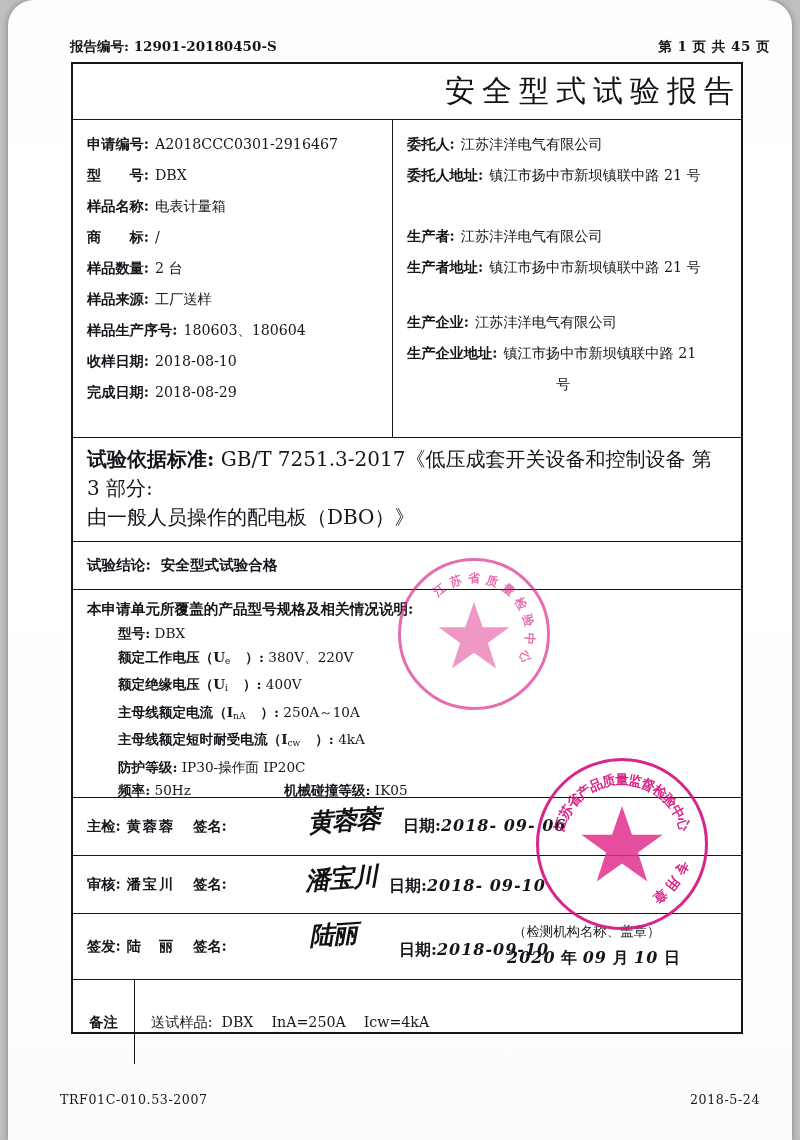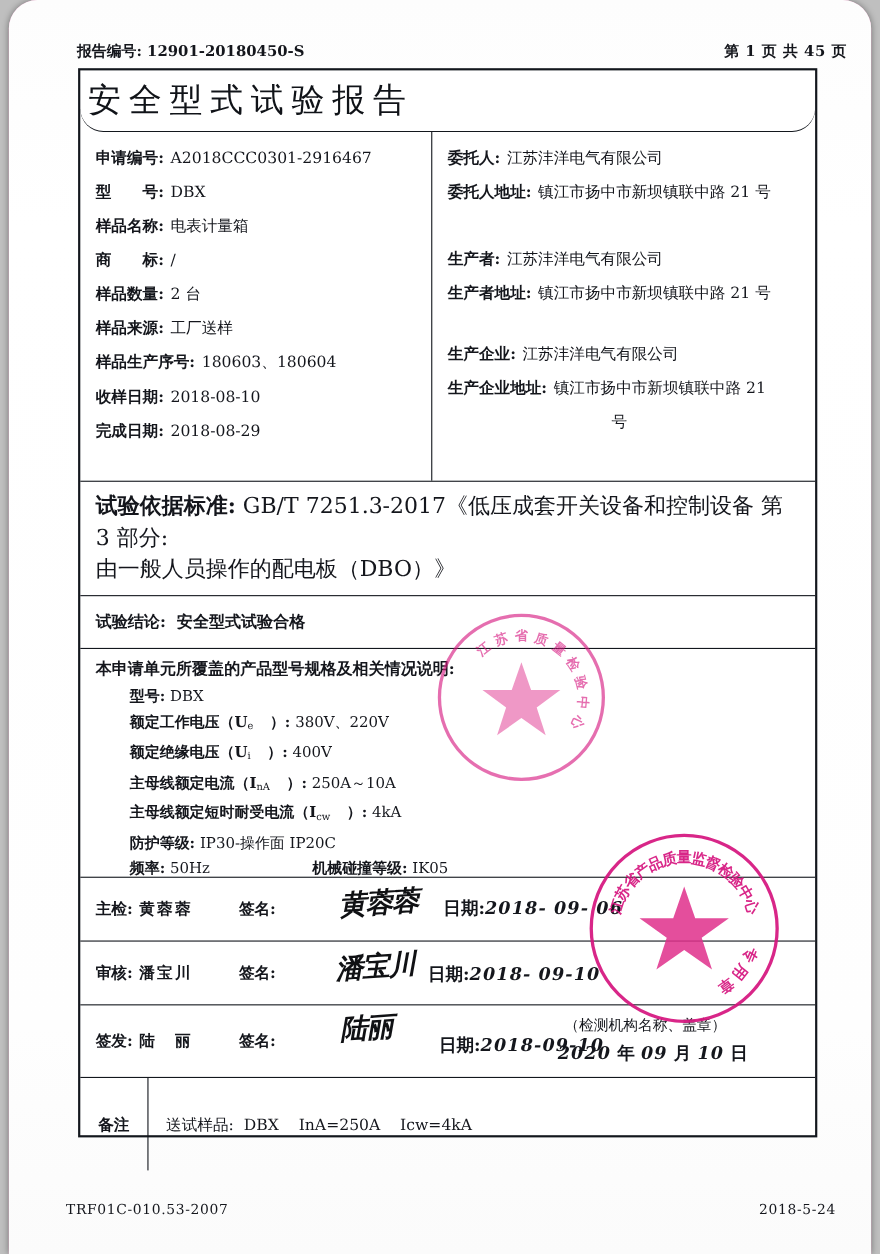--- a/index.html
+++ b/index.html
@@ -72,22 +72,21 @@
   }
 
   .row { position: relative; box-sizing: border-box; }
   .bb { border-bottom: 1.6px solid #13171d; }
 
   
   .title-band {
     height: 56px;
     display: flex;
     align-items: center;
-    justify-content: flex-start;
-    border-radius: 21px;
+    justify-content: flex-end;
   }
   .doc-title {
     font-size: 30px;
     letter-spacing: 7px;
     color: #101318;
     font-family: "DejaVu Serif", "Liberation Serif", serif;
     font-weight: 500;
     text-indent: 7px;
   }
 
@@ -196,21 +195,21 @@
     font-size: 14.2px;
     color: #14161c;
   }
   .sig .lab { font-weight: 700; }
   .sig .name {
     margin-left: 6px;
     font-weight: 600;
     letter-spacing: 2px;
   }
   .sig .signlab {
-    margin-left: 42px;
+    margin-left: 18px;
     font-weight: 600;
   }
   .sig-row-tall { height: 66px; }
   .sig-ink {
     position: absolute;
     font-size: 25px;
     font-style: italic;
     font-weight: 700;
     color: #101114;
     letter-spacing: -1px;

